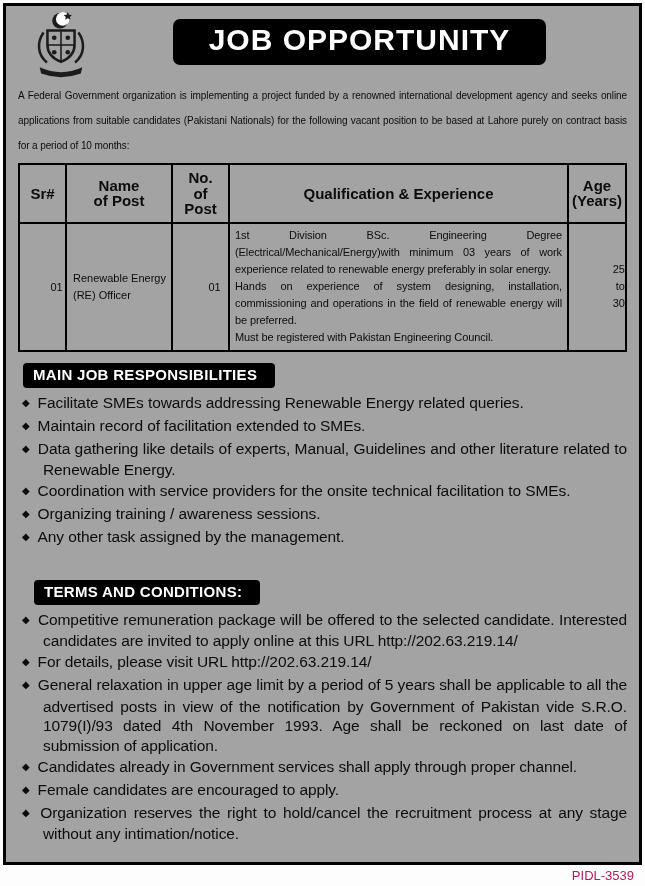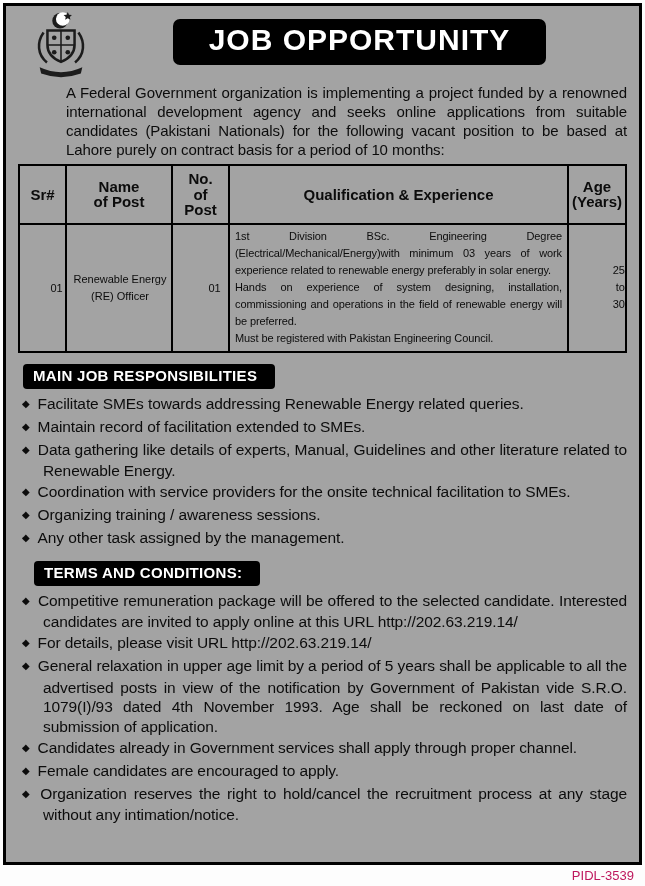--- a/index.html
+++ b/index.html
@@ -31,55 +31,54 @@
     background:#000; color:#fff;
     font-weight:bold; font-size:30px; letter-spacing:1px;
     padding:4px 36px 8px 36px;
     border-radius:7px;
     margin-top:9px;
     white-space:nowrap;
   }
   
   .intro {
     margin-top:3px;
-    font-size:15px; line-height:19px;
+    font-size:10px; line-height:25px;
     text-align:justify;
     letter-spacing:-0.1px;
-    margin-left:48px;
   }
   
   table { width:100%; border-collapse:collapse; margin-top:5px; }
   th, td { border:2px solid #000; }
   th {
     font-size:15px; font-weight:bold; text-align:center;
     line-height:15.5px; padding:5px 2px;
     white-space:pre-line; vertical-align:middle;
   }
   .col-sr  { width:47px; }
   .col-post{ width:106px; }
   .col-no  { width:57px; }
   .col-age { width:58px; }
   td { font-size:11px; }
   .c-sr, .c-count { text-align:center; vertical-align:middle;padding-left:28px; }
-  .c-post { vertical-align:middle; padding:2px 4px 2px 6px; line-height:17px;text-align:center; }
+  .c-post { vertical-align:middle; padding:2px 4px 2px 6px; line-height:17px; }
   .c-qual { vertical-align:top; padding:3px 5px 4px 5px; }
   .qpara  { text-align:justify; line-height:17px; letter-spacing:-0.1px; }
   .c-age  { text-align:right; vertical-align:middle; white-space:pre-line; line-height:17px;border-radius:20px; }
   
   .section-resp  { margin-top:11px; }
   .section-terms { margin-top:11px; }
   .badge {
     display:inline-block;
     background:#000; color:#fff;
     font-weight:bold; font-size:15px; letter-spacing:0.3px;
     padding:3px 18px 5px 10px;
     border-radius:4px;
   }
   .badge-resp  { margin-left:5px; }
-  .badge-terms { margin-left:16px; }
+  .badge-terms { margin-left:16px;margin-top:20px; }
   
   .bullets { margin:5px 0 0 4px; }
   .bullet-item {
     font-size:15.5px; line-height:19.5px;
     text-align:justify;
     padding-left:21px; text-indent:-21px;
     margin-top:1.5px;
     letter-spacing:-0.1px;
   }
   .bullet {

